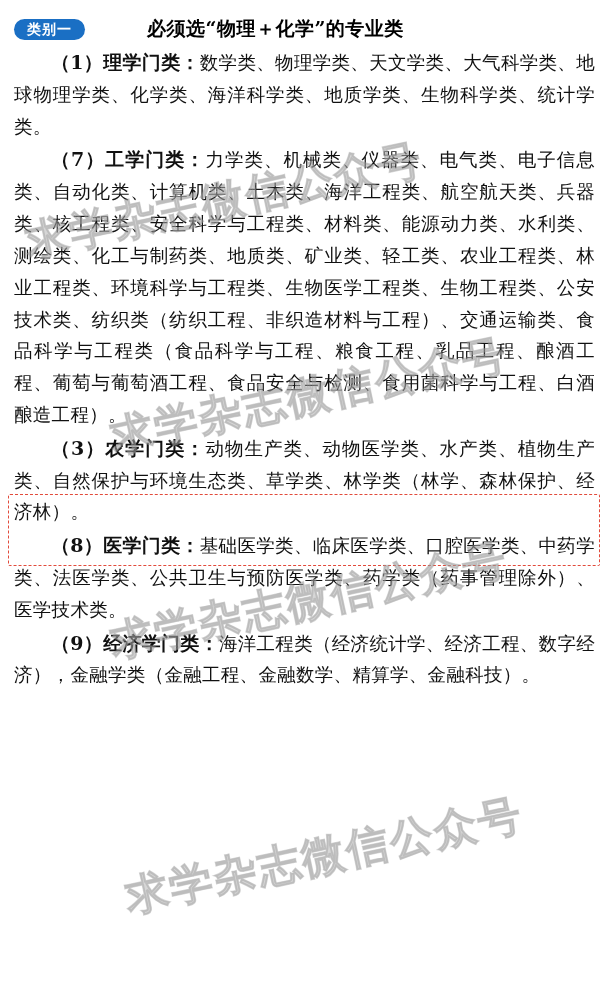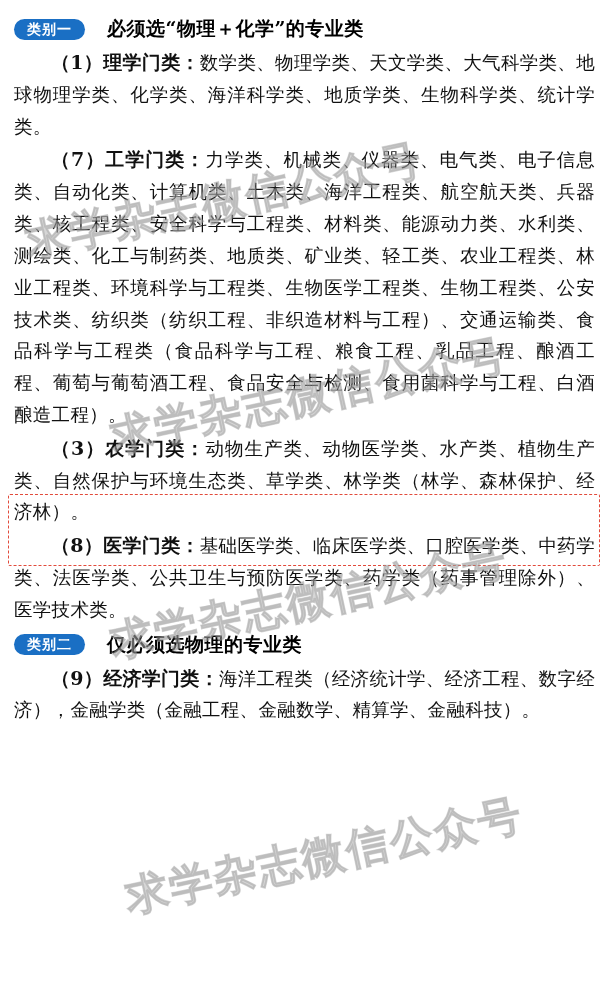--- a/index.html
+++ b/index.html
@@ -39,20 +39,21 @@
     padding: 3px 13px 4px 13px;
     border-radius: 11px;
     line-height: 1;
     white-space: nowrap;
   }
   .section-title {
     font-size: 19px;
     font-weight: bold;
     color: #000;
     letter-spacing: 0.5px;
+    margin-left: 40px;
   }
   p.para {
     margin: 0 0 1px 0;
     font-size: 18.5px;
     line-height: 1.72;
     text-align: justify;
     text-justify: inter-ideograph;
     text-indent: 2em;
     letter-spacing: 0.3px;
   }
@@ -111,24 +112,20 @@
   </p>
 
   <p class="para">
     <span class="lead">（3）农学门类：</span><span>动物生产类、动物医学类、水产类、植物生产类、自然保护与环境生态类、草学类、林学类（林学、森林保护、经济林）。</span>
   </p>
 
   <p class="para">
     <span class="lead">（8）医学门类：</span><span>基础医学类、临床医学类、口腔医学类、中药学类、法医学类、公共卫生与预防医学类、药学类（药事管理除外）、医学技术类。</span>
   </p>
 
-  <div class="section-head">
-    <span class="badge">类别二</span>
-    <span class="section-title">仅必须选物理的专业类</span>
-  </div>
 
   <p class="para">
     <span class="lead">（9）经济学门类：</span><span>海洋工程类（经济统计学、经济工程、数字经济），金融学类（金融工程、金融数学、精算学、金融科技）。</span>
   </p>
 
   <div class="redbox"></div>
 
   <div class="wm wm1">求学杂志微信公众号</div>
   <div class="wm wm2">求学杂志微信公众号</div>
   <div class="wm wm3">求学杂志微信公众号</div>

